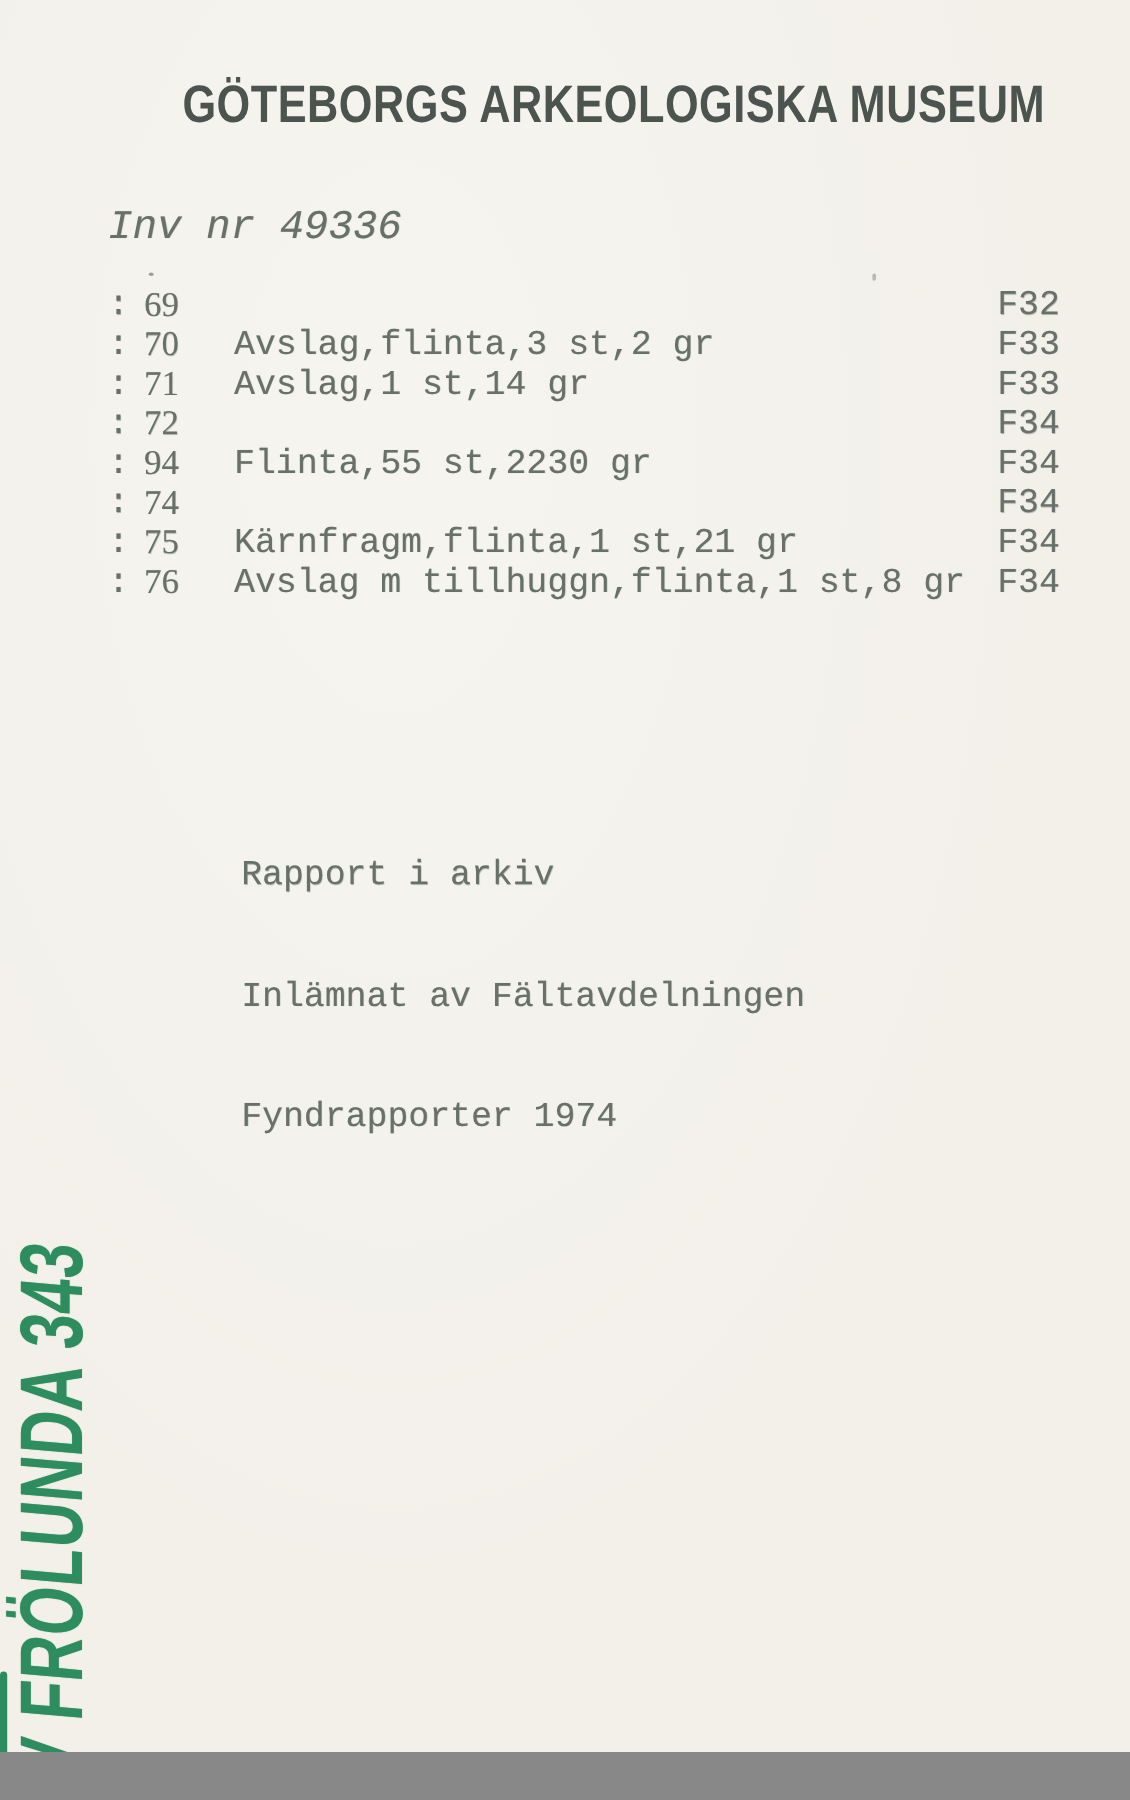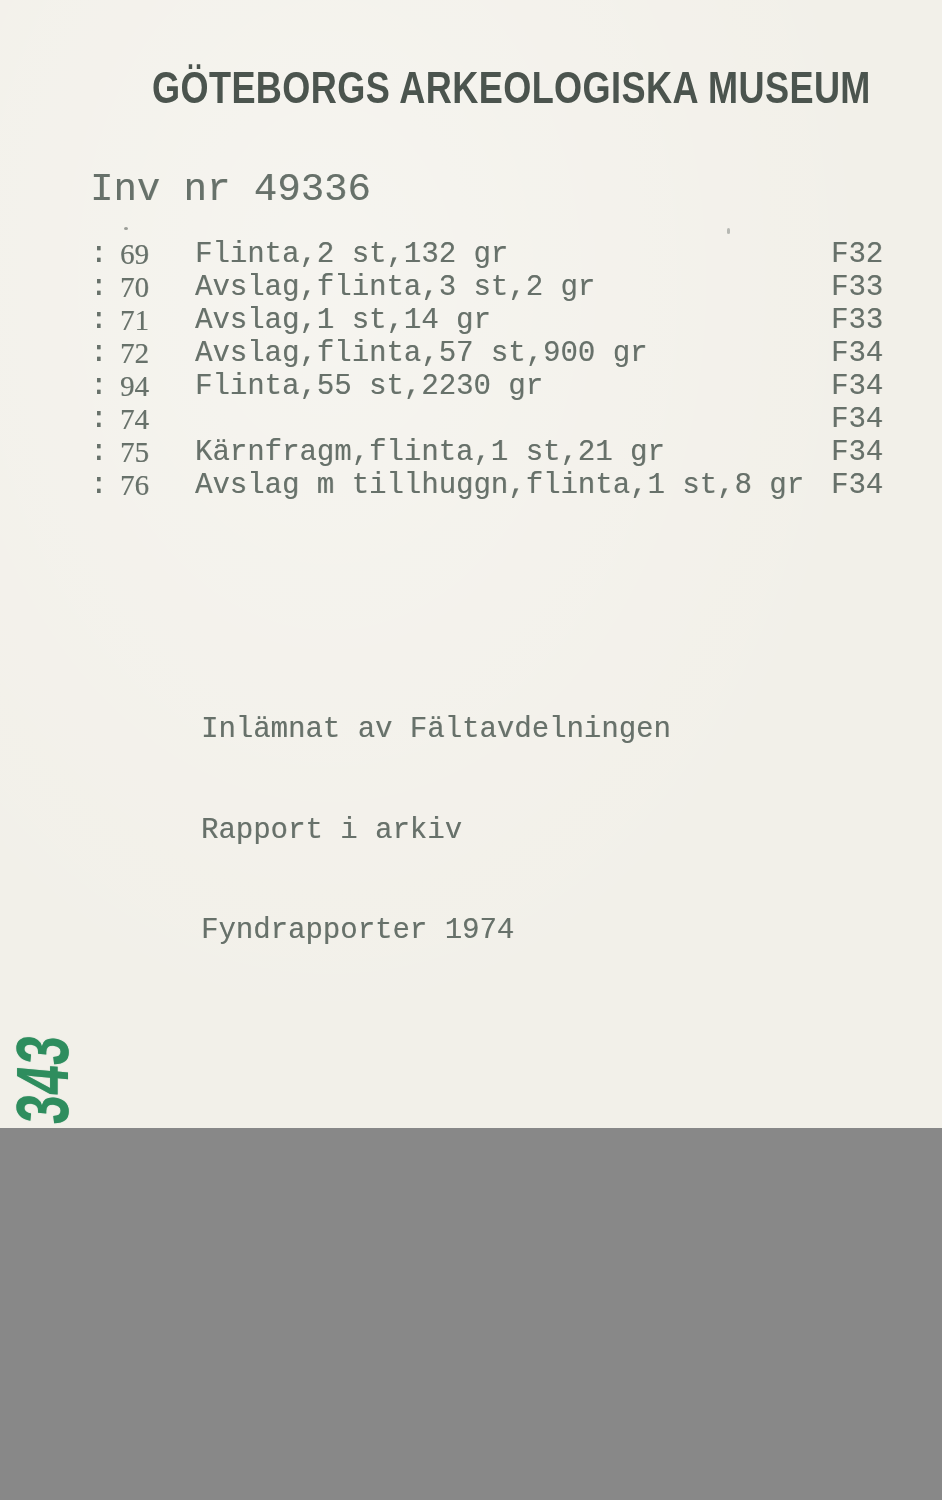--- a/index.html
+++ b/index.html
@@ -1,38 +1,38 @@
 <!DOCTYPE html>
 <html><head>
 <meta charset="utf-8">
 <style>
   html,body{margin:0;padding:0;}
   body{background:#888;}
   .page{
     position:relative;
-    width:942px;height:1128px;
+    width:942px;height:1460px;
     background:
       radial-gradient(ellipse at 35% 25%, rgba(255,255,255,0.30), rgba(255,255,255,0) 65%),
       #f2f0e9;
     overflow:hidden;
     font-family:"Liberation Mono","DejaVu Sans Mono",monospace;
   }
   
   .museum-title{
     position:absolute;left:152px;top:63px;
     font-family:"Liberation Sans","DejaVu Sans",sans-serif;
     font-weight:700;font-size:44px;letter-spacing:0.5px;
     color:#4b544e;white-space:nowrap;
     transform:scaleX(0.82);transform-origin:left top;
   }
   
   .tw{color:#67716a;text-shadow:0.4px 0.4px 0.6px rgba(90,100,94,0.45);}
   .inv-number{
     position:absolute;left:90px;top:174px;
-    font-size:39px;line-height:33px;white-space:pre;
+    font-size:34px;line-height:33px;white-space:pre;font-style:italic;
   }
   .rows{position:absolute;left:0;top:238px;width:942px;}
   .row{position:relative;height:33px;line-height:33px;font-size:29px;}
   .row .colon{position:absolute;left:90px;}
   .row .num{position:absolute;left:120px;font-family:Liberation Serif, serif;}
   .row .desc{position:absolute;left:195px;white-space:pre;}
   .row .fnr{position:absolute;left:831px;text-align:center;}
   .notes{
     position:absolute;left:201px;top:646px;
     font-size:29px;line-height:33.5px;white-space:pre;
@@ -74,39 +74,37 @@
 <div class="page">
 
   <div class="museum-title">GÖTEBORGS ARKEOLOGISKA MUSEUM</div>
 
   <div class="inv-number tw">Inv nr 49336</div>
 
   <div class="rows tw">
     <div class="row">
       <span class="colon">:</span>
       <span class="num">69</span>
-      <span class="desc">Flinta,2 st,132 gr</span>
       <span class="fnr">F32</span>
     </div>
     <div class="row">
       <span class="colon">:</span>
       <span class="num">70</span>
       <span class="desc">Avslag,flinta,3 st,2 gr</span>
       <span class="fnr">F33</span>
     </div>
     <div class="row">
       <span class="colon">:</span>
       <span class="num">71</span>
       <span class="desc">Avslag,1 st,14 gr</span>
       <span class="fnr">F33</span>
     </div>
     <div class="row">
       <span class="colon">:</span>
       <span class="num">72</span>
-      <span class="desc">Avslag,flinta,57 st,900 gr</span>
       <span class="fnr">F34</span>
     </div>
     <div class="row">
       <span class="colon">:</span>
       <span class="num">94</span>
       <span class="desc">Flinta,55 st,2230 gr</span>
       <span class="fnr">F34</span>
     </div>
     <div class="row">
       <span class="colon">:</span>
@@ -121,22 +119,22 @@
     </div>
     <div class="row">
       <span class="colon">:</span>
       <span class="num">76</span>
       <span class="desc">Avslag m tillhuggn,flinta,1 st,8 gr</span>
       <span class="fnr">F34</span>
     </div>
   </div>
 
   <div class="notes tw">
+    <div>Rapport i arkiv</div>
     <div>Inlämnat av Fältavdelningen</div>
-    <div>Rapport i arkiv</div>
     <div>Fyndrapporter 1974</div>
   </div>
 
   <div class="handwriting">V FRÖLUNDA 343</div>
   <div class="edge-stroke"></div>
 
   <div class="gam-label">
     <span>GAM:49336</span>
   </div>
 

